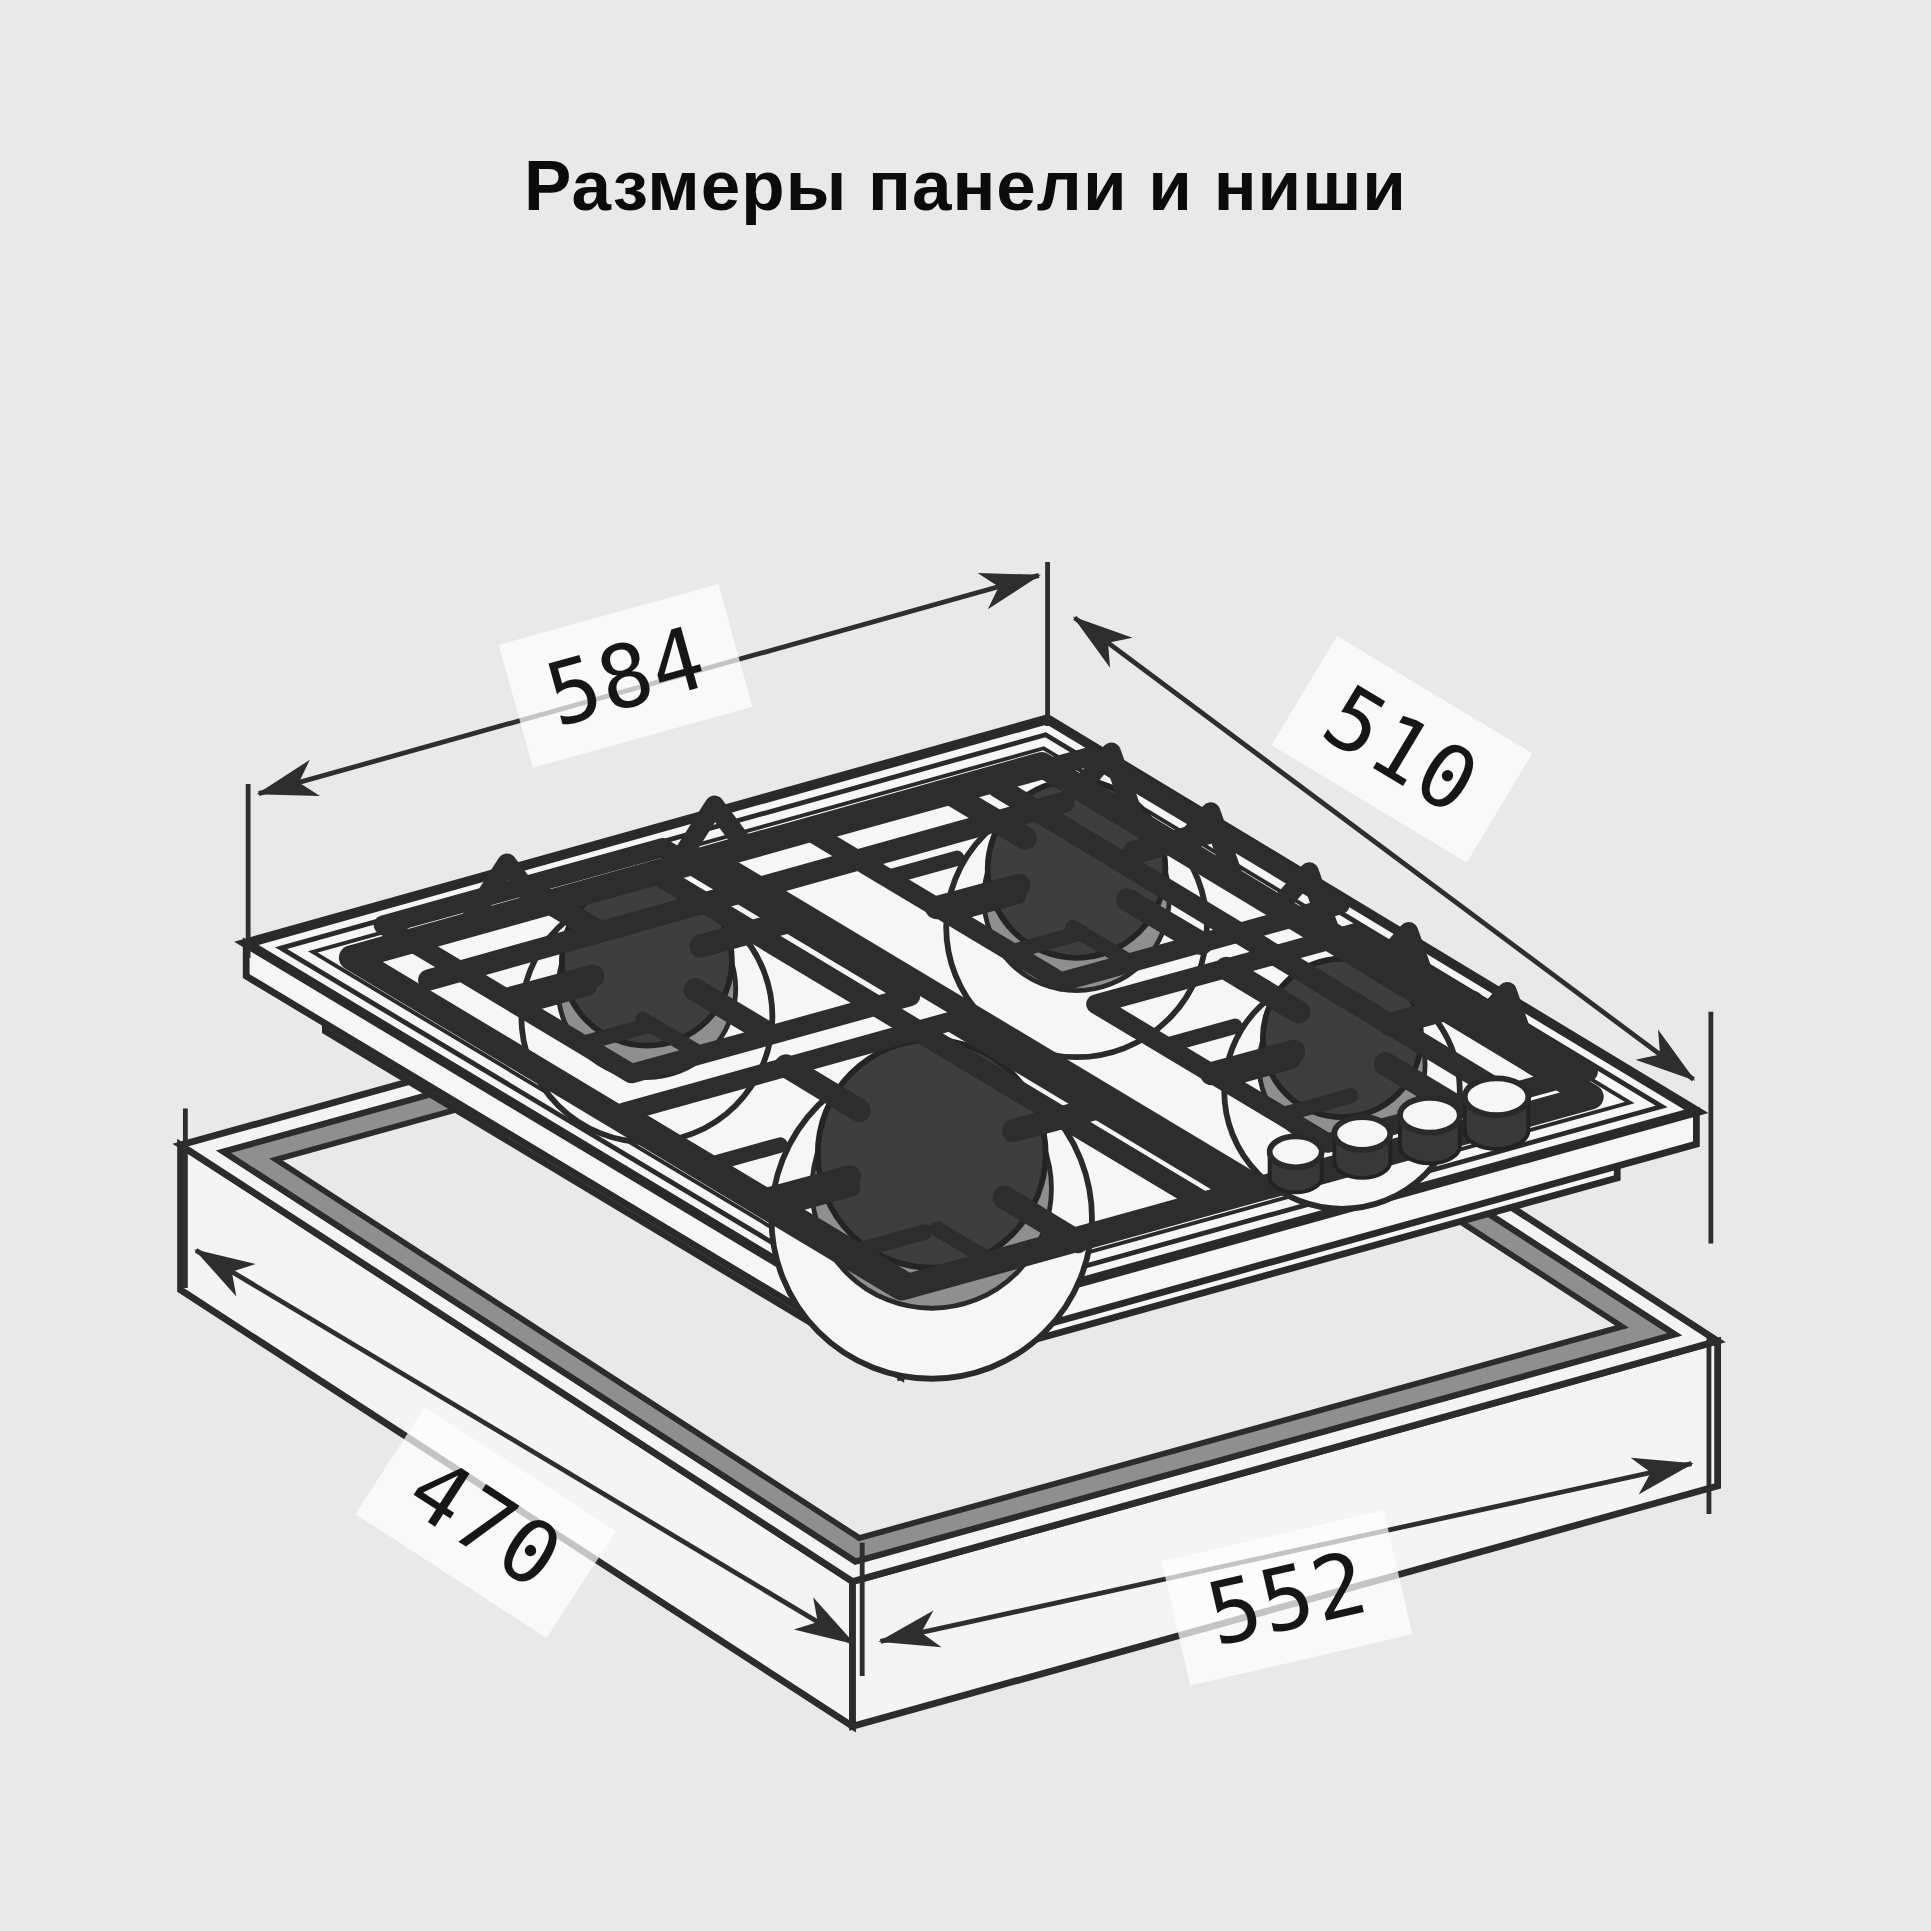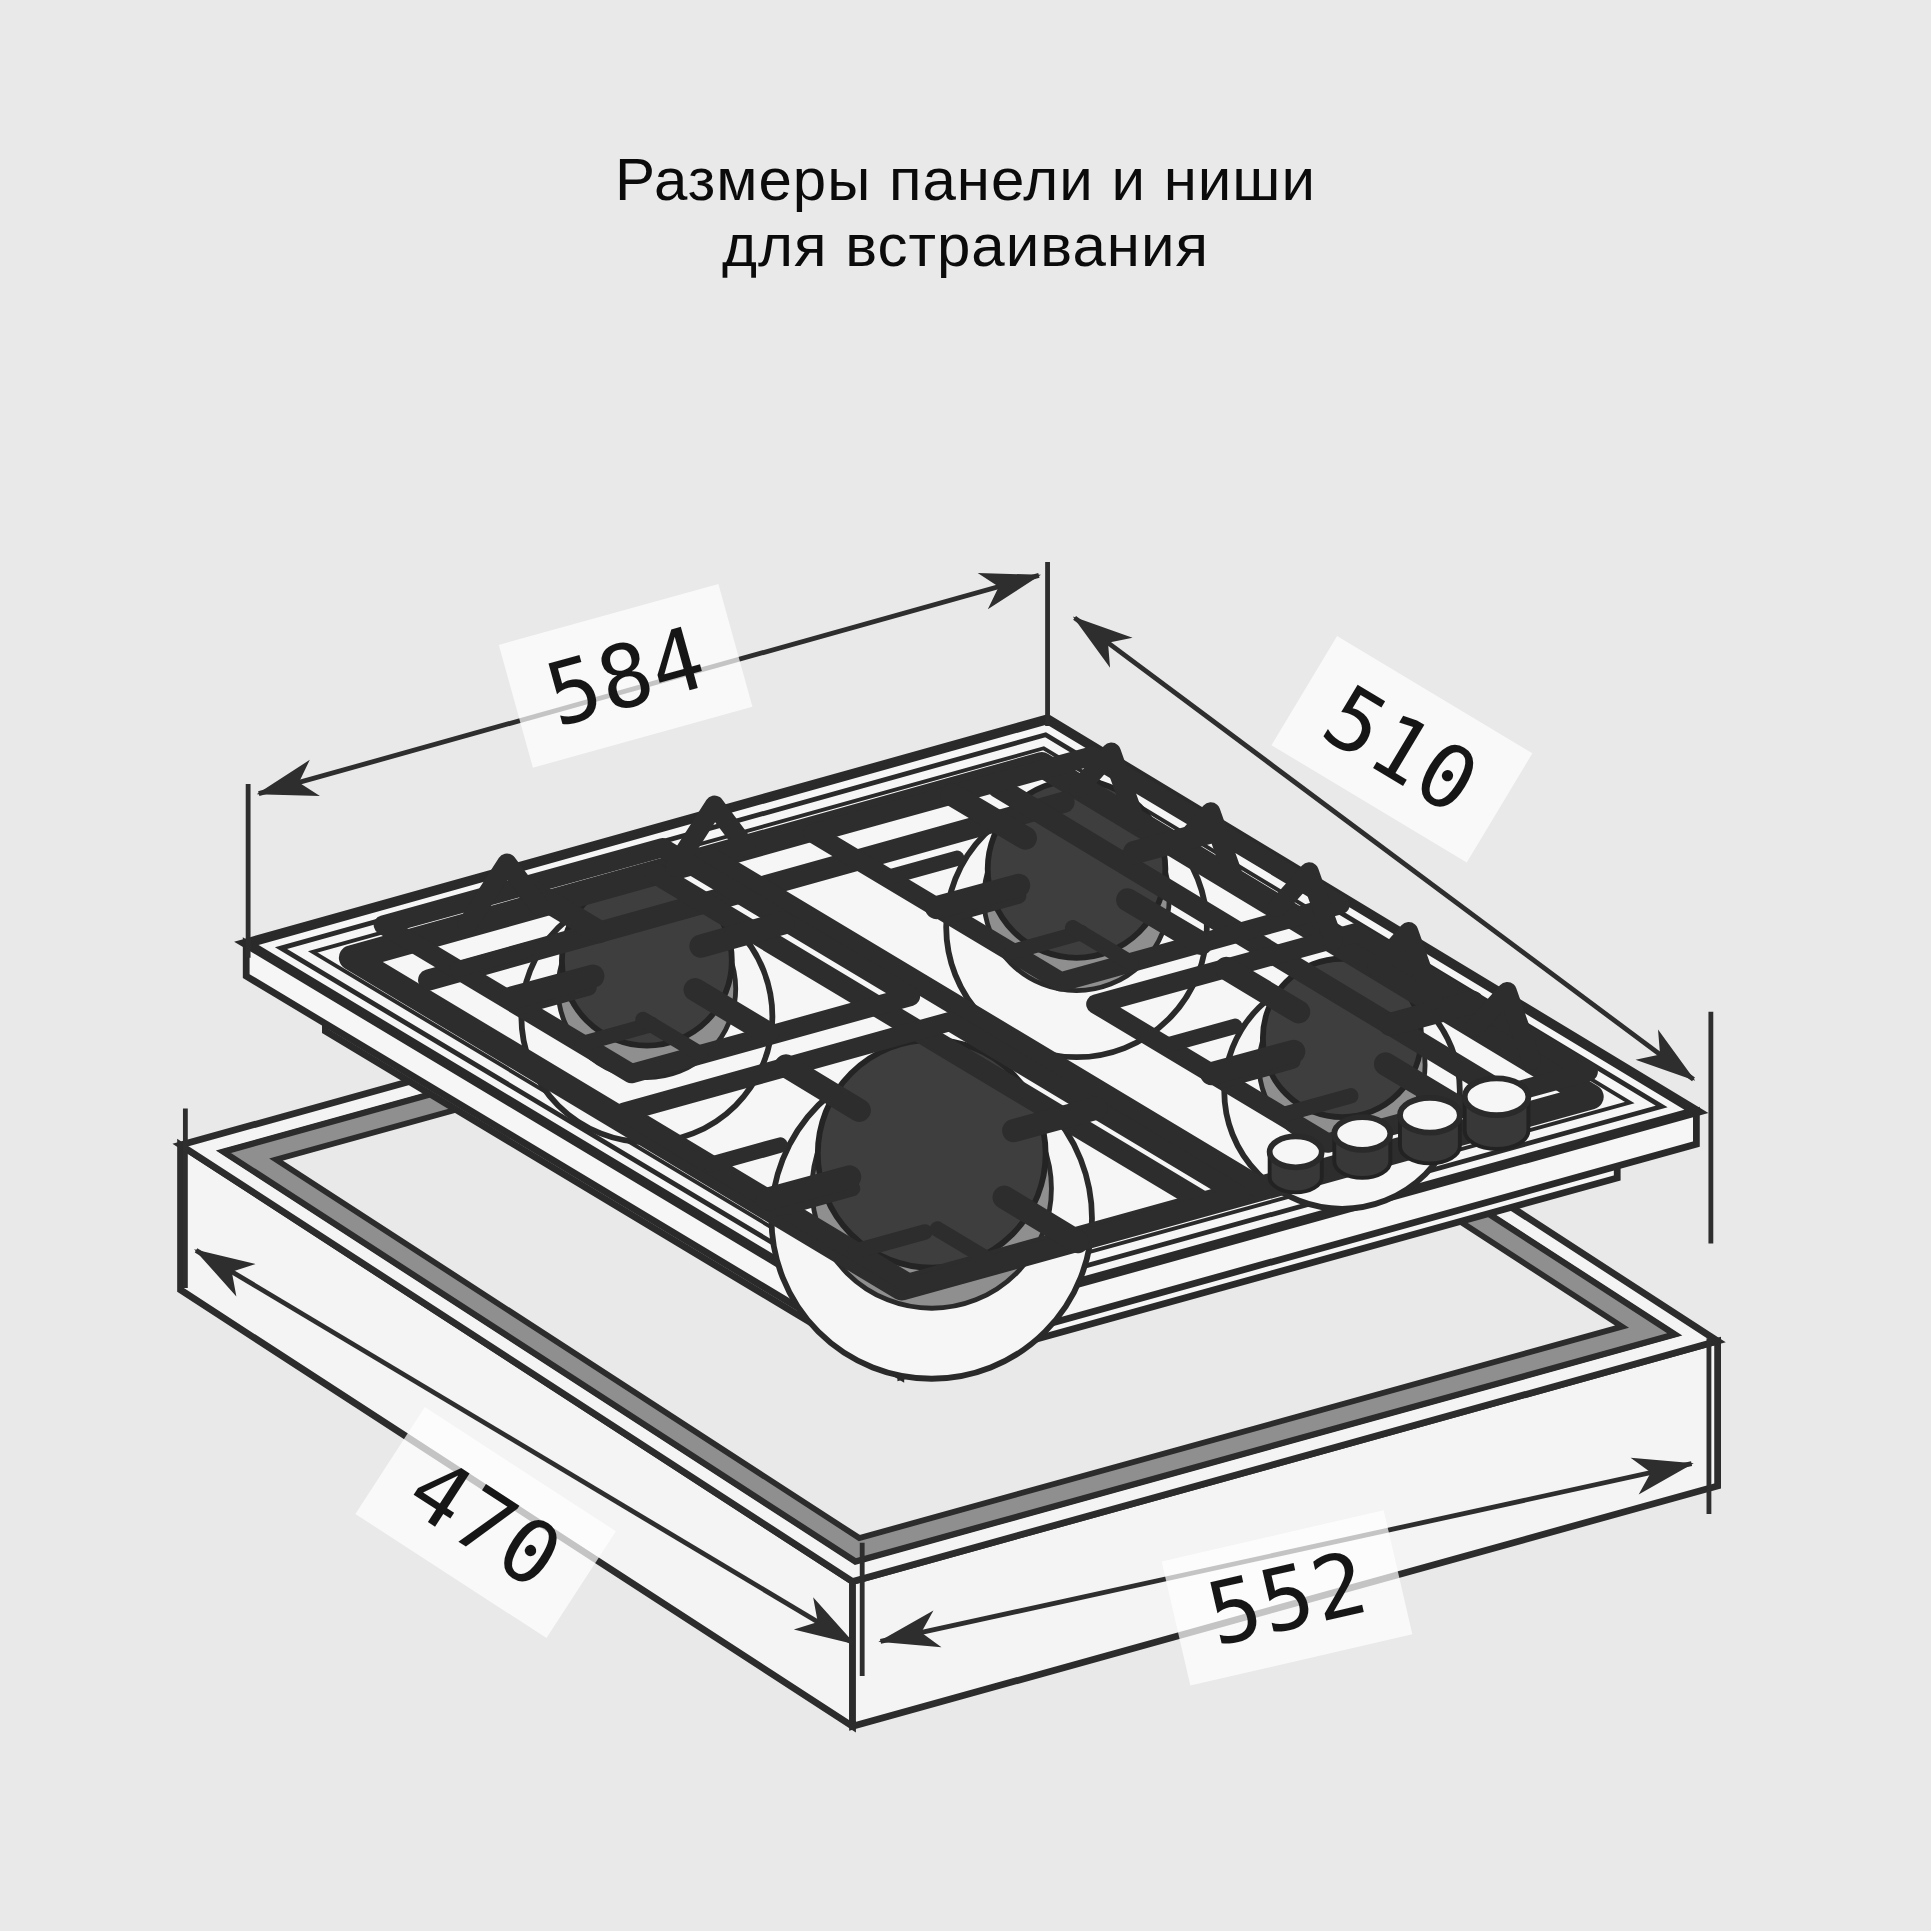--- a/index.html
+++ b/index.html
@@ -6,38 +6,37 @@
   body{
     width:1931px;height:1931px;
     background:#e9e9e9;
     font-family:"Liberation Sans", sans-serif;
     overflow:hidden;
   }
   .stage{position:relative;width:1931px;height:1931px;}
   .title{
     position:absolute;top:147px;left:0;width:1931px;
     text-align:center;color:#0b0b0b;
-    font-weight:normal;font-size:60px;line-height:1.1;
+    font-weight:bold;font-size:71px;line-height:1.1;
     letter-spacing:1px;
   }
   .title div{white-space:nowrap;}
   svg{position:absolute;left:0;top:0;}
   .dimtext{
     font-family:"DejaVu Sans Mono", monospace;
     font-size:90px;fill:#161616;letter-spacing:1px;
   }
 </style>
 </head>
 <body>
 
 <div class="stage">
 
   <div class="title">
     <div>Размеры панели и ниши</div>
-    <div>для встраивания</div>
   </div>
 
   <svg width="1931" height="1931" viewBox="0 0 2000 2000">
     <defs>
       <marker id="arw" viewBox="0 0 14 10" refX="13.5" refY="5" markerWidth="13" markerHeight="9.5" orient="auto-start-reverse" markerUnits="strokeWidth">
         <path d="M0.5,0.8 L14,5 L0.5,9.2 L4.2,5 Z" fill="#2e2e2e"></path>
       </marker>
     </defs>
 
     <g>

